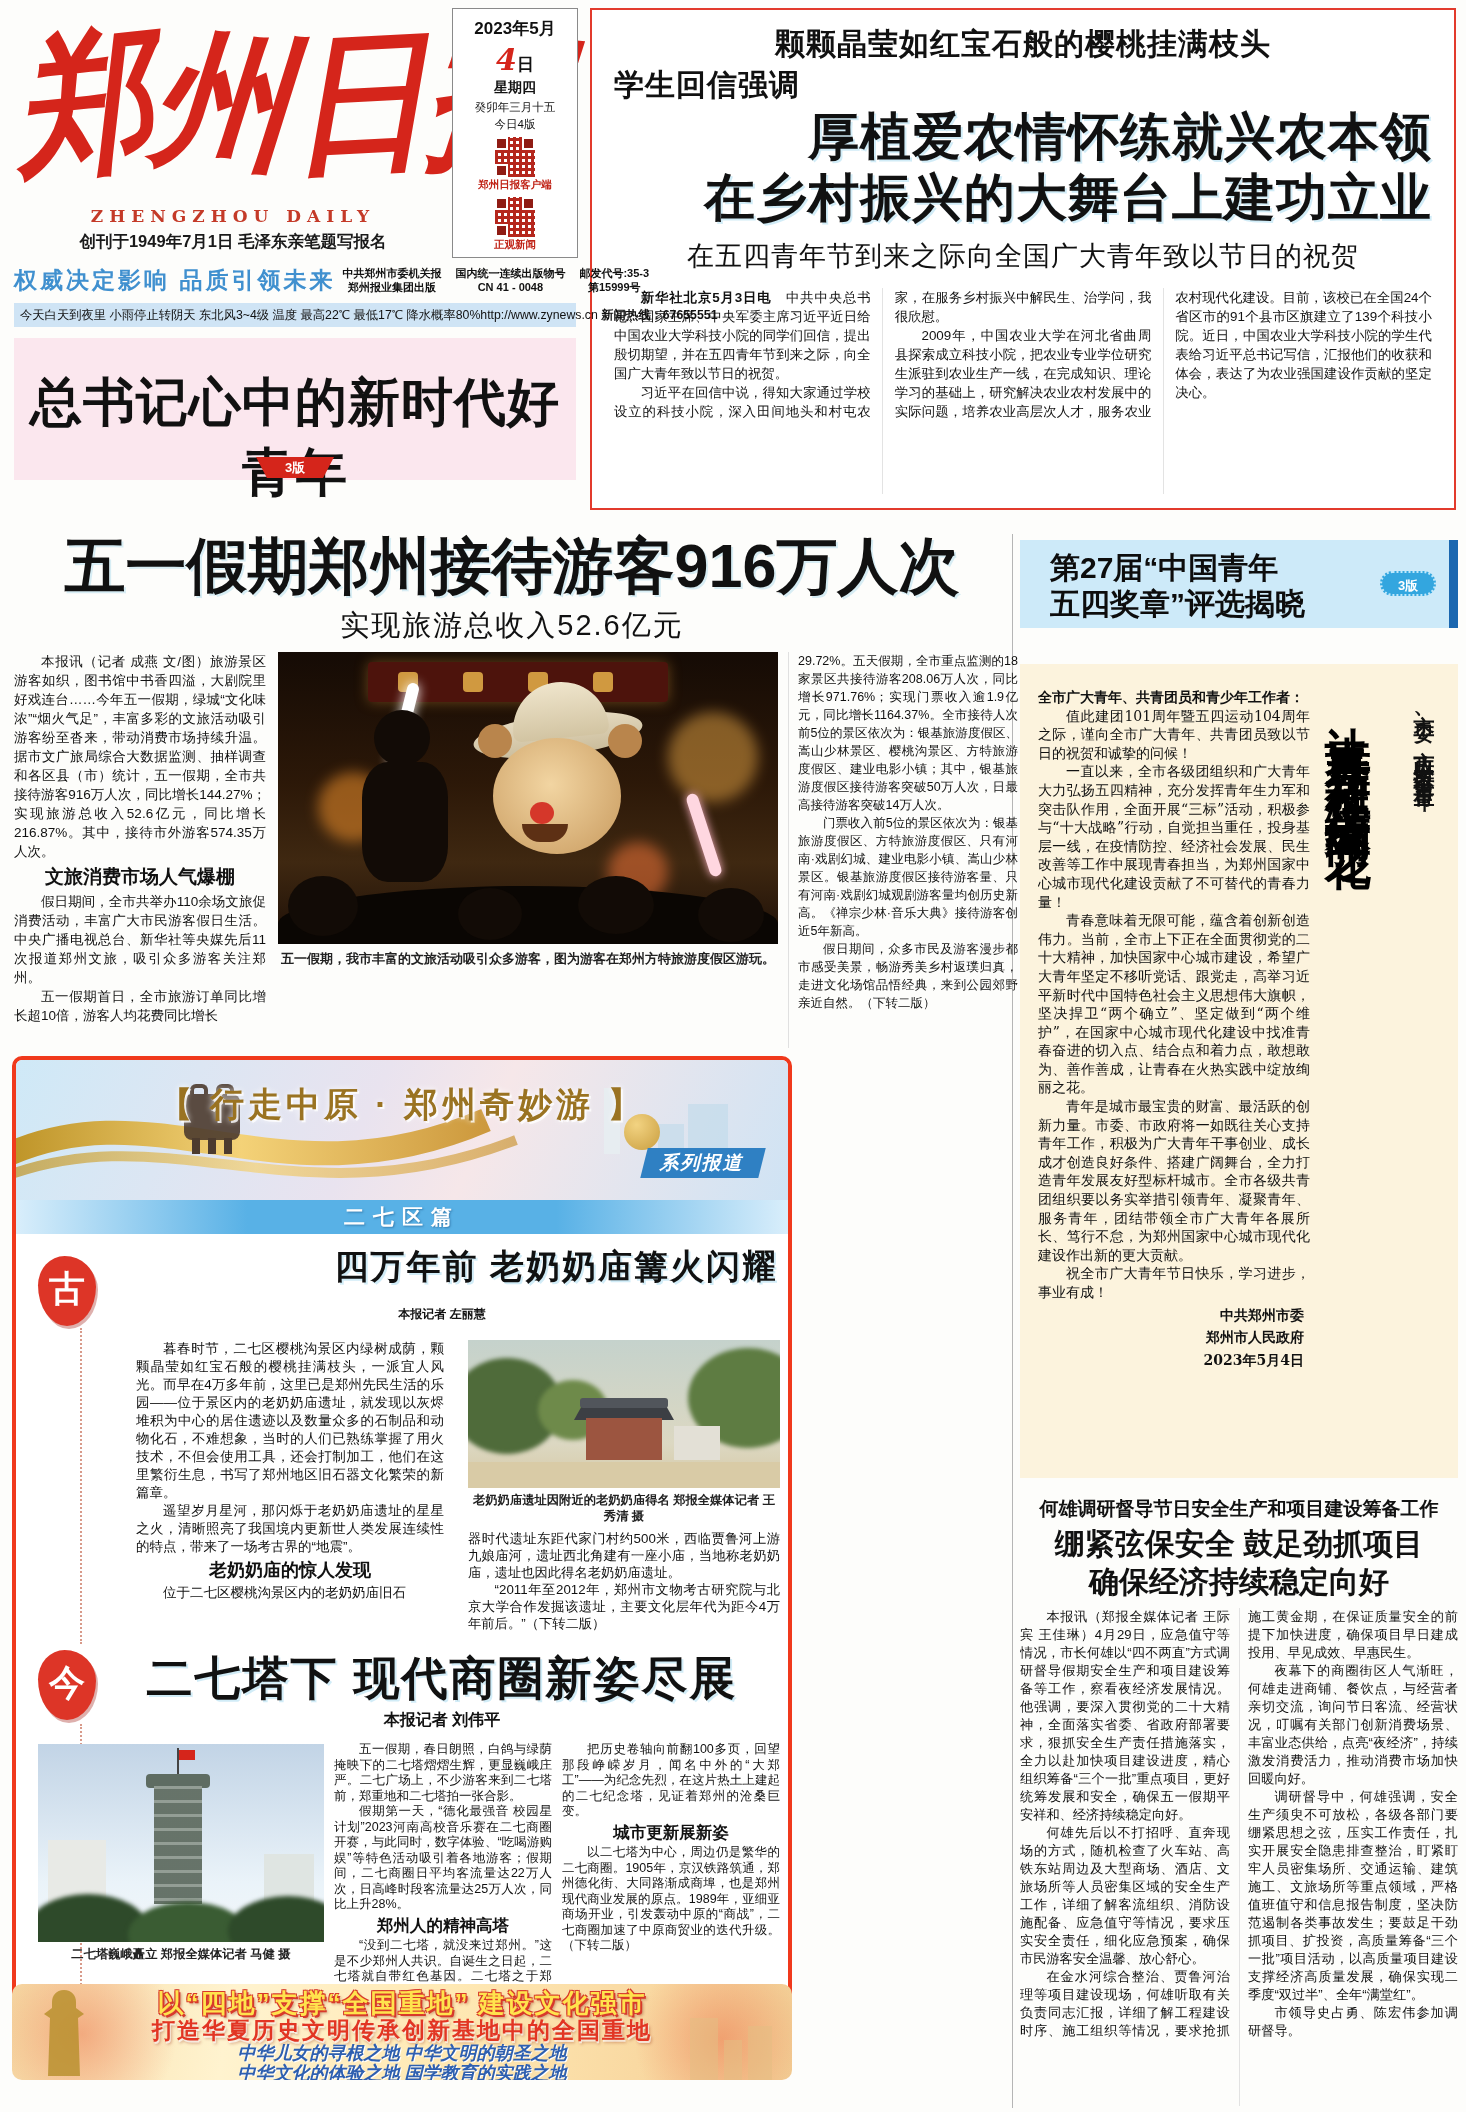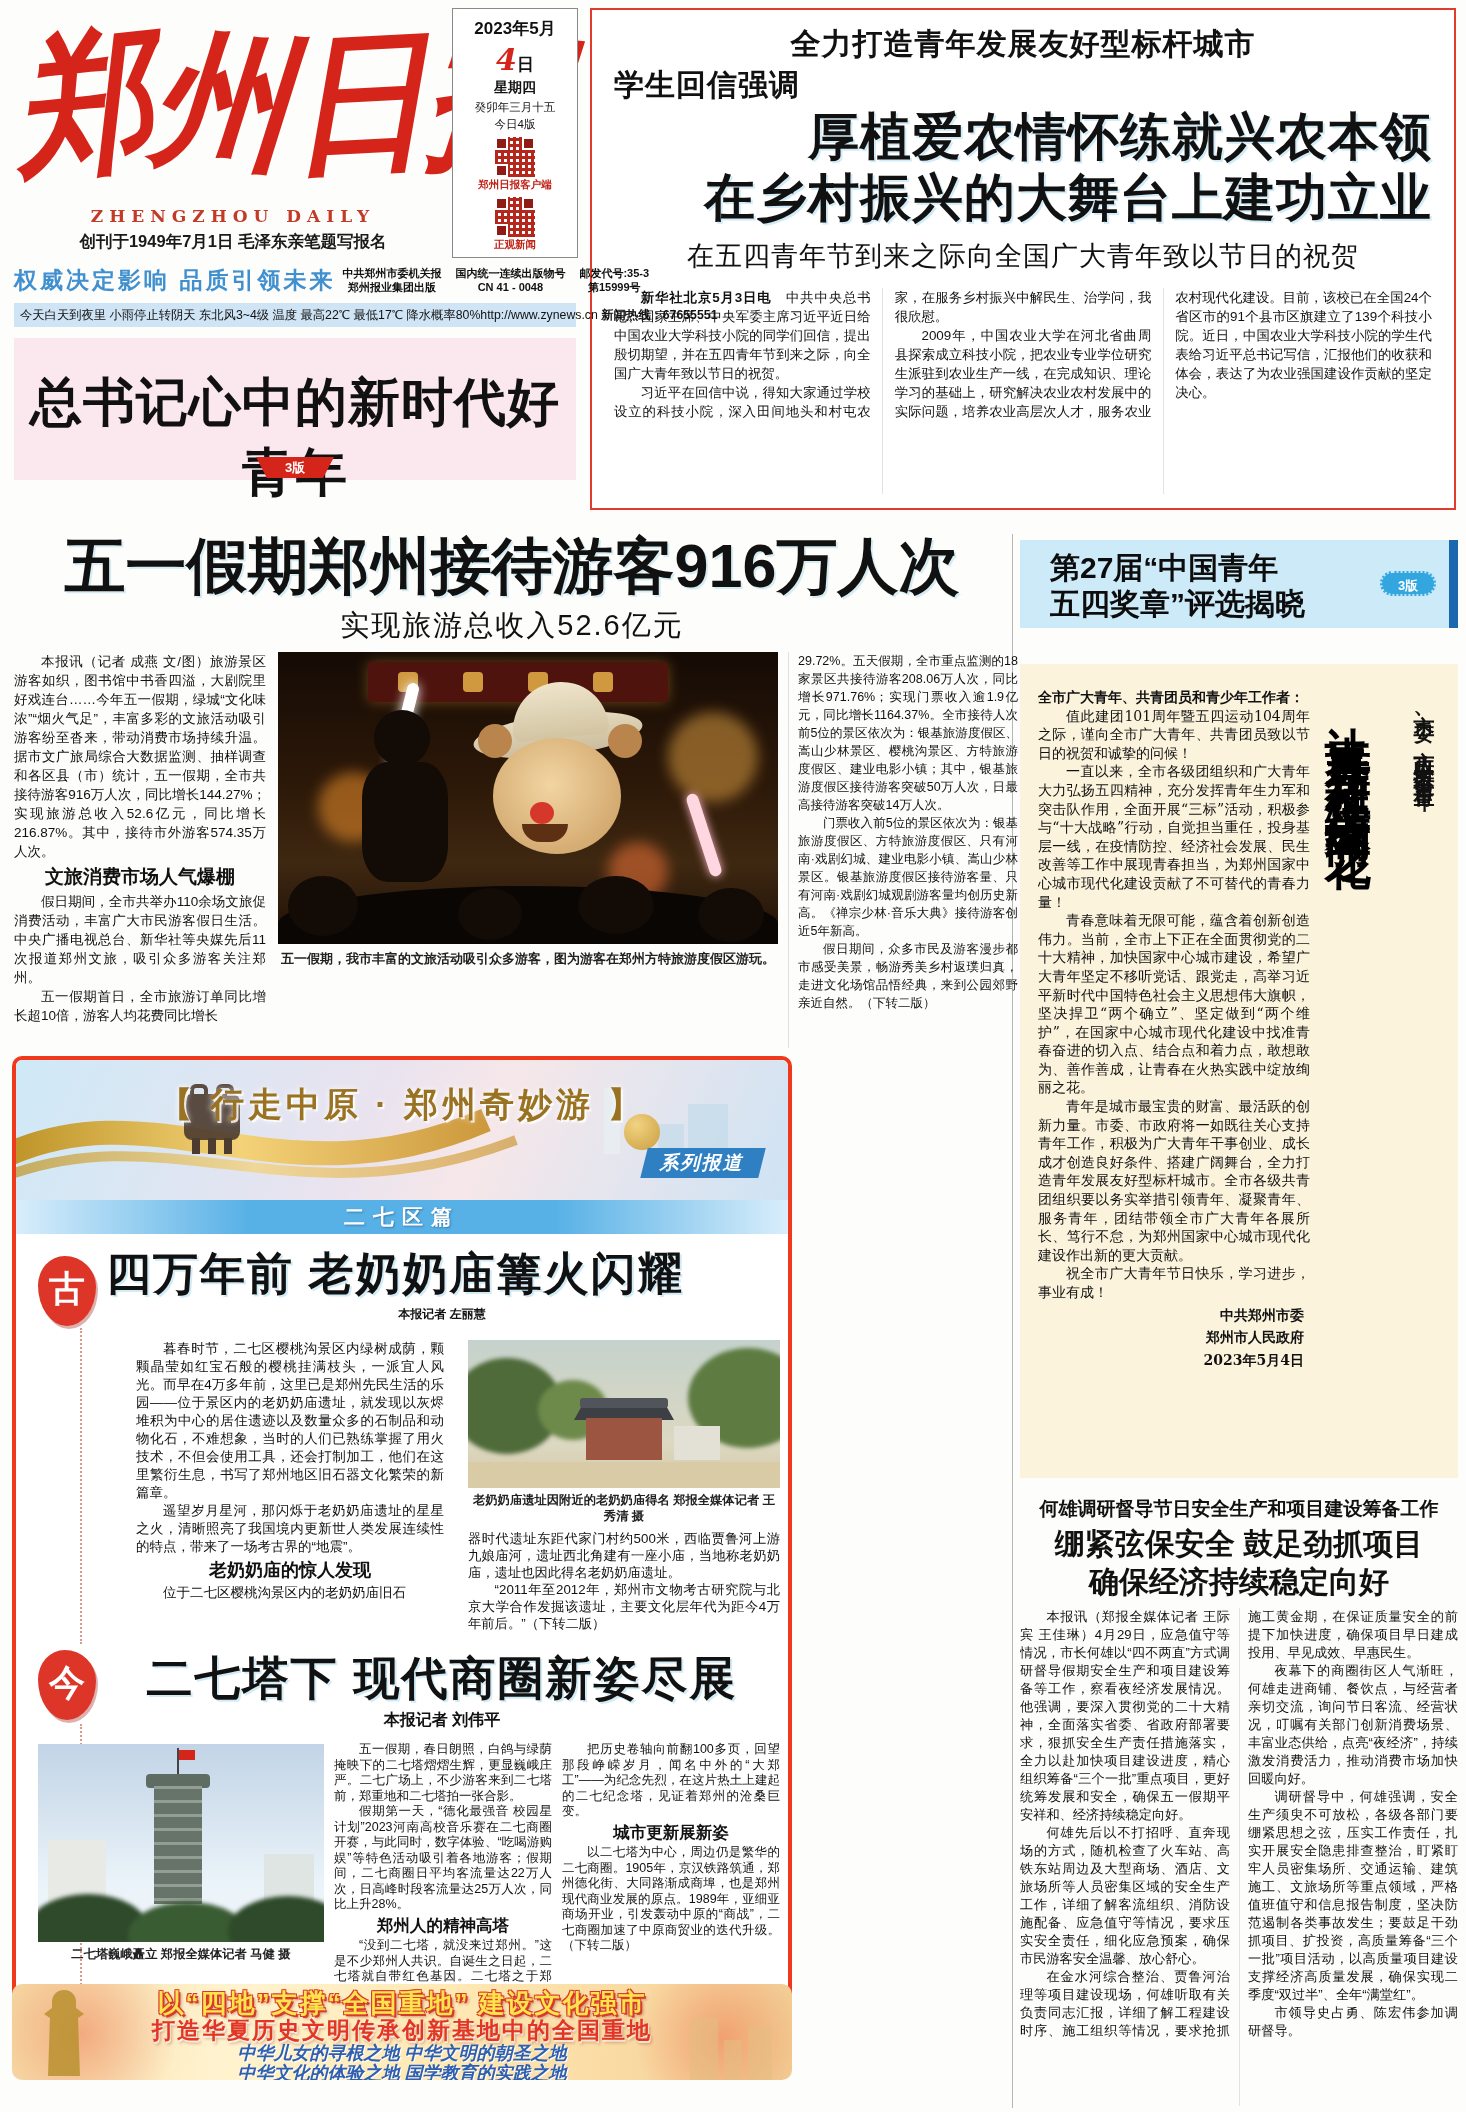--- a/index.html
+++ b/index.html
@@ -131,21 +131,21 @@
   .ding-leg{position:absolute;top:78px;width:8px;height:16px;background:#4c3b2e;}
   .dome{position:absolute;right:128px;top:54px;width:36px;height:36px;border-radius:50%;background:radial-gradient(circle at 35% 30%,#f3d27c,#c89a36);opacity:.95;}
   .twr{position:absolute;right:168px;top:28px;width:16px;height:66px;background:#e7edf1;opacity:.9;}
   .blk{position:absolute;background:#bcd8ea;opacity:.55;}
   .fb-strip{width:100%;height:34px;background:linear-gradient(90deg,#d9eefb,#58b1e6 30%,#58b1e6 70%,#d9eefb);
             text-align:center;line-height:34px;color:#fff;font-size:21px;font-weight:800;letter-spacing:8px;
             text-shadow:1px 1px 2px rgba(30,90,140,.6);}
   .seal{position:absolute;width:58px;height:70px;background:#dd3527;border-radius:46% 54% 50% 50%/42% 44% 56% 58%;
         color:#fff;font-size:36px;font-weight:900;text-align:center;line-height:66px;box-shadow:2px 3px 0 rgba(160,30,20,.35);}
   .dotted-rule{position:absolute;left:64px;width:0;border-left:2px dotted #d89a8a;}
-  .fa-headline{position:absolute;left:90px;top:184px;width:672px;text-align:left;font-size:45px;font-weight:900;
+  .fa-headline{position:absolute;left:90px;top:184px;width:672px;text-align:right;font-size:34px;font-weight:900;
                letter-spacing:2px;text-shadow:2px 2px 0 rgba(0,150,210,.18);}
   .fa-byline{position:absolute;left:90px;top:246px;width:672px;text-align:center;font-size:12px;font-weight:700;}
   .fa-col1{position:absolute;left:120px;top:280px;width:308px;height:292px;font-size:13.5px;line-height:18px;overflow:hidden;}
   .fa-sub{text-align:center;font-weight:900;font-size:18px;margin:5px 0;}
   .fa-photo{position:absolute;left:452px;top:280px;width:312px;height:148px;overflow:hidden;background:linear-gradient(180deg,#c5d2cc,#dcd8c2 70%,#d6c8a4);}
   .fa-caption{position:absolute;left:452px;top:432px;width:312px;font-size:12.3px;line-height:16px;font-weight:600;text-align:center;color:#222;}
   .fa-col2{position:absolute;left:452px;top:470px;width:312px;height:104px;font-size:13.3px;line-height:17px;overflow:hidden;}
   .tree{position:absolute;border-radius:50%;filter:blur(2px);}
   .temple-wall{position:absolute;left:118px;top:78px;width:76px;height:42px;background:#9c5540;}
   .temple-roof{position:absolute;left:106px;top:62px;width:100px;height:18px;background:#3c3f44;clip-path:polygon(10% 100%,0 0,100% 0,90% 100%);
@@ -212,21 +212,21 @@
     <div class="qr-label">郑州日报客户端</div>
     <div class="qr">
         <i class="a"></i>
         <i class="b"></i>
         <i class="c"></i>
       </div>
     <div class="qr-label">正观新闻</div>
   </div>
 
   <div class="abs top-box">
-    <div class="ts-k1">全力打造青年发展友好型标杆城市</div>
+    <div class="ts-k1">颗颗晶莹如红宝石般的樱桃挂满枝头</div>
     <div class="ts-k2">学生回信强调</div>
     <div class="ts-h">厚植爱农情怀练就兴农本领</div>
     <div class="ts-h">在乡村振兴的大舞台上建功立业</div>
     <div class="ts-deck">在五四青年节到来之际向全国广大青年致以节日的祝贺</div>
     <div class="ts-body jc">
       <p><b class="lead">新华社北京5月3日电</b>　<span>中共中央总书记、国家主席、中央军委主席习近平近日给中国农业大学科技小院的同学们回信，提出殷切期望，并在五四青年节到来之际，向全国广大青年致以节日的祝贺。</span></p>
       <p style="text-indent:2em">习近平在回信中说，得知大家通过学校设立的科技小院，深入田间地头和村屯农家，在服务乡村振兴中解民生、治学问，我很欣慰。</p>
       <p style="text-indent:2em">2009年，中国农业大学在河北省曲周县探索成立科技小院，把农业专业学位研究生派驻到农业生产一线，在完成知识、理论学习的基础上，研究解决农业农村发展中的实际问题，培养农业高层次人才，服务农业农村现代化建设。目前，该校已在全国24个省区市的91个县市区旗建立了139个科技小院。近日，中国农业大学科技小院的学生代表给习近平总书记写信，汇报他们的收获和体会，表达了为农业强国建设作贡献的坚定决心。</p>
     </div>
   </div>

